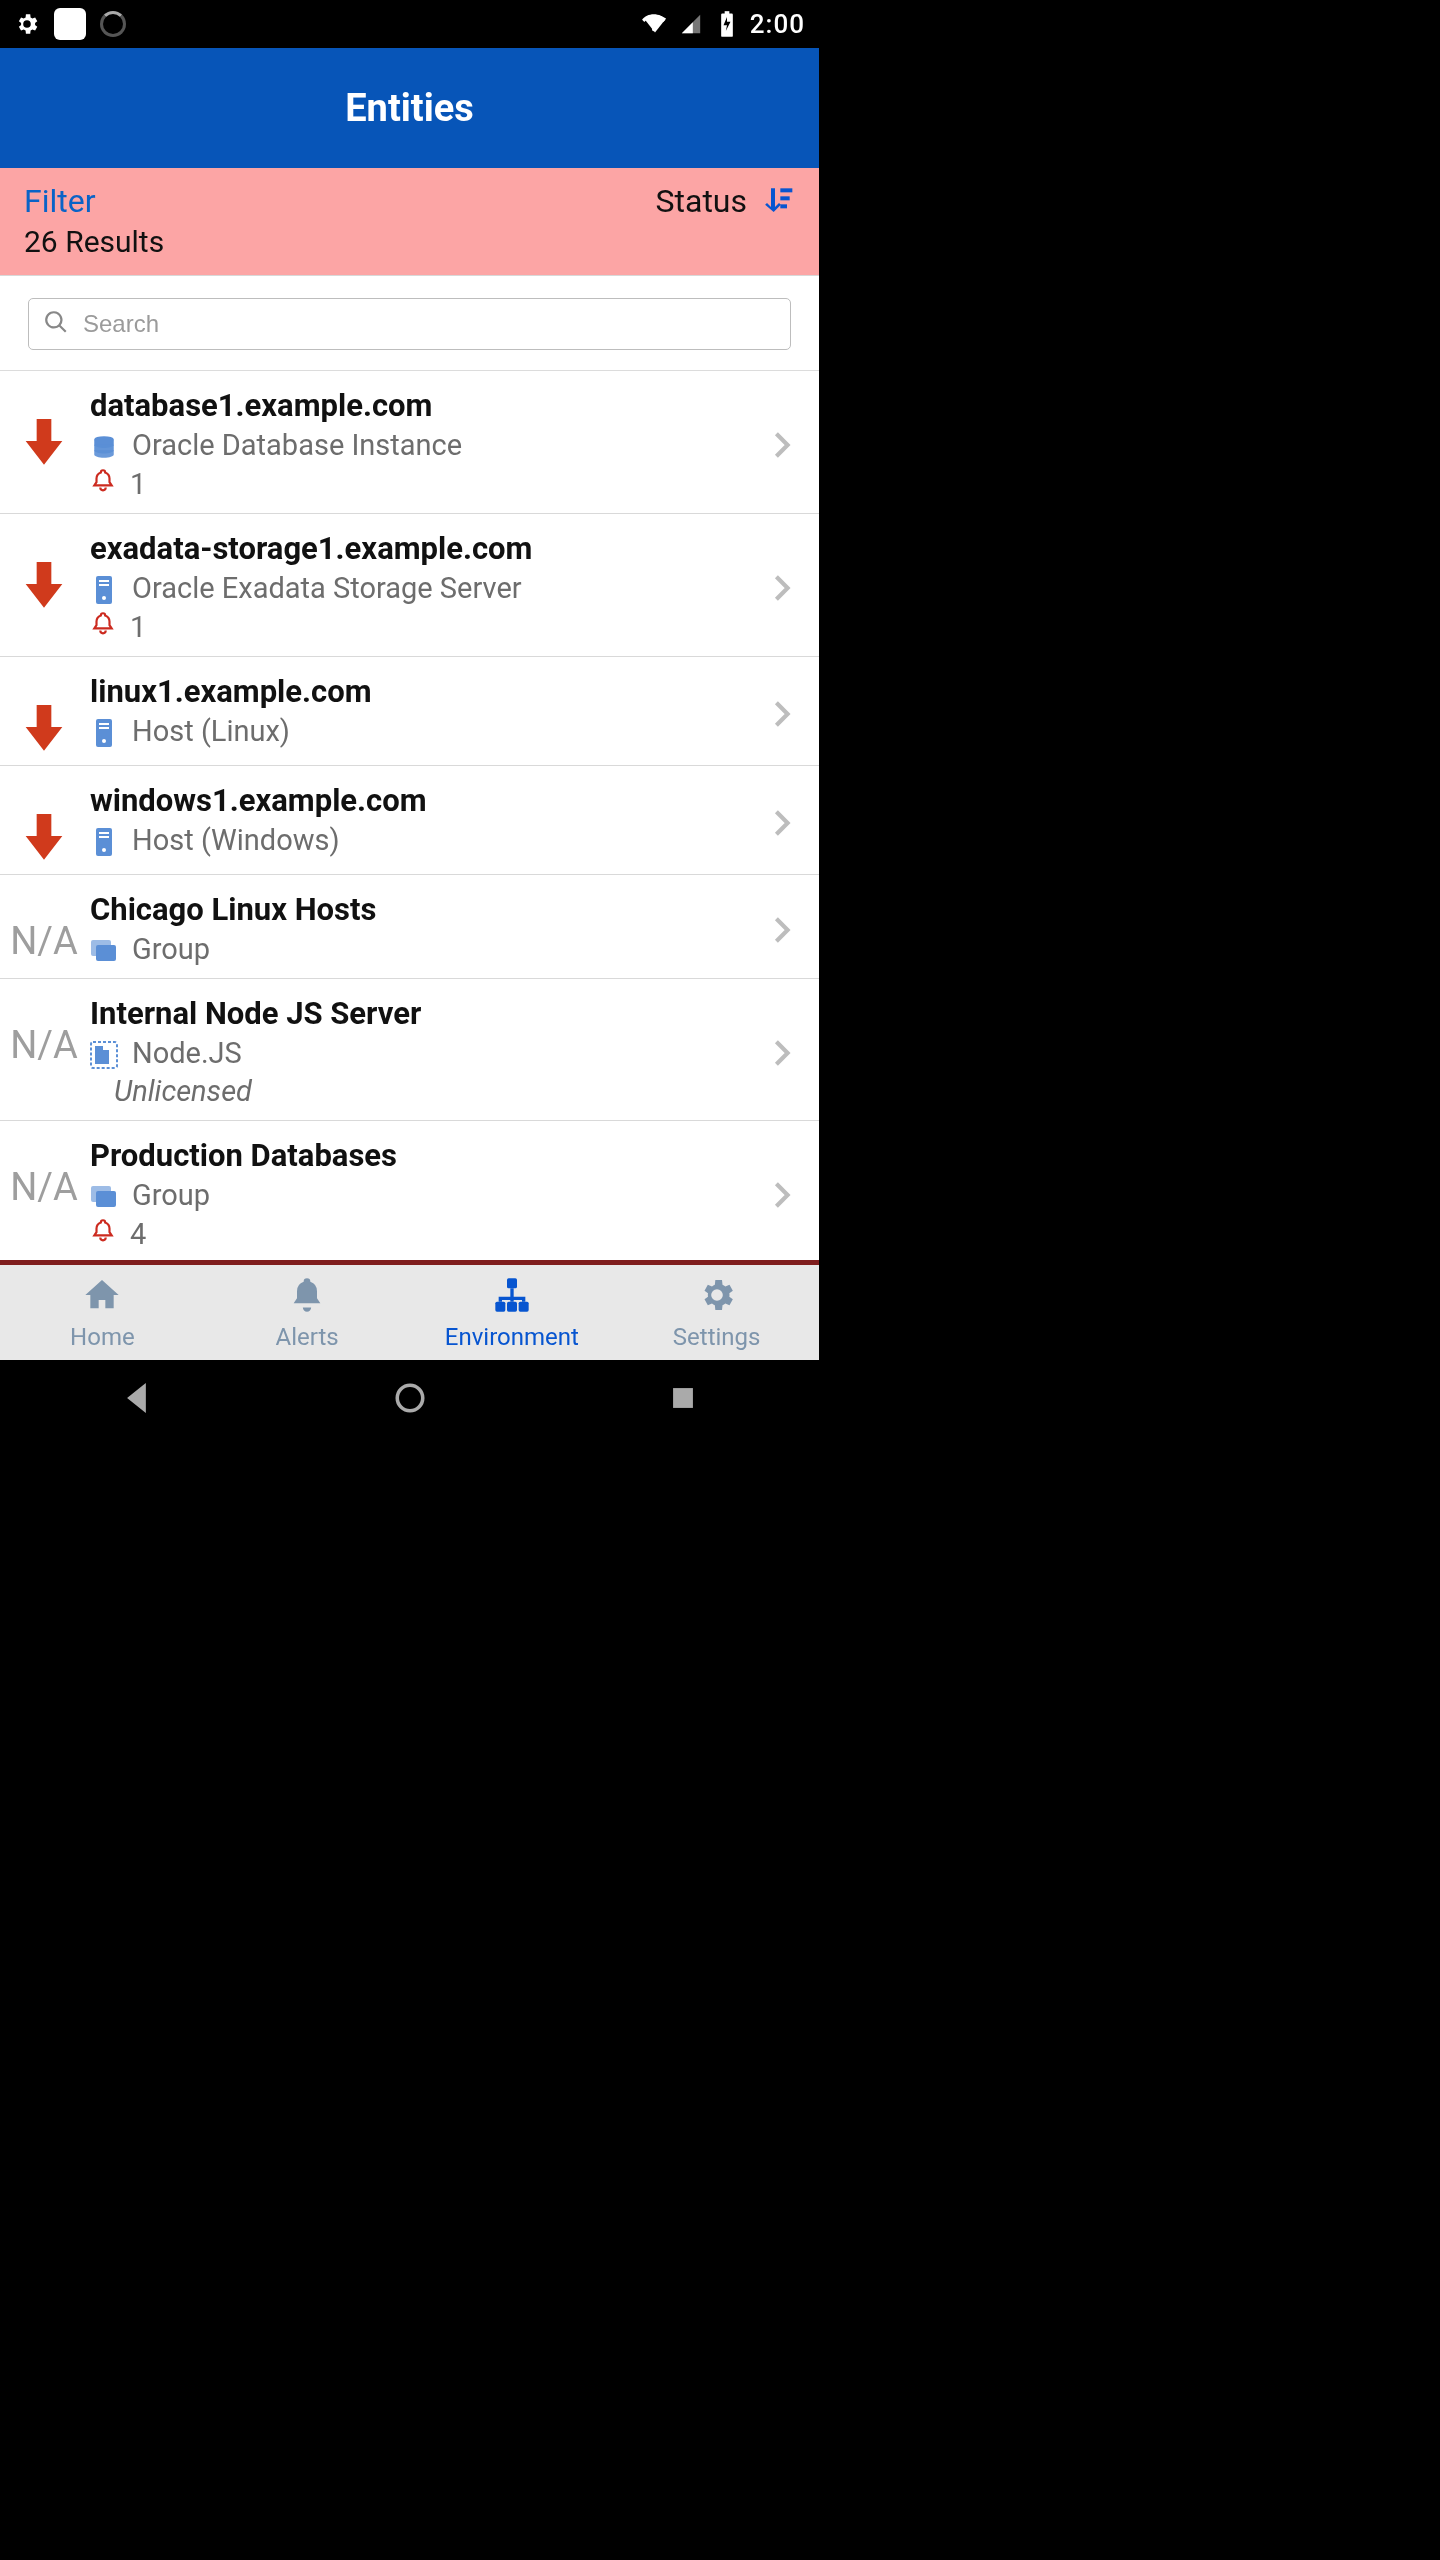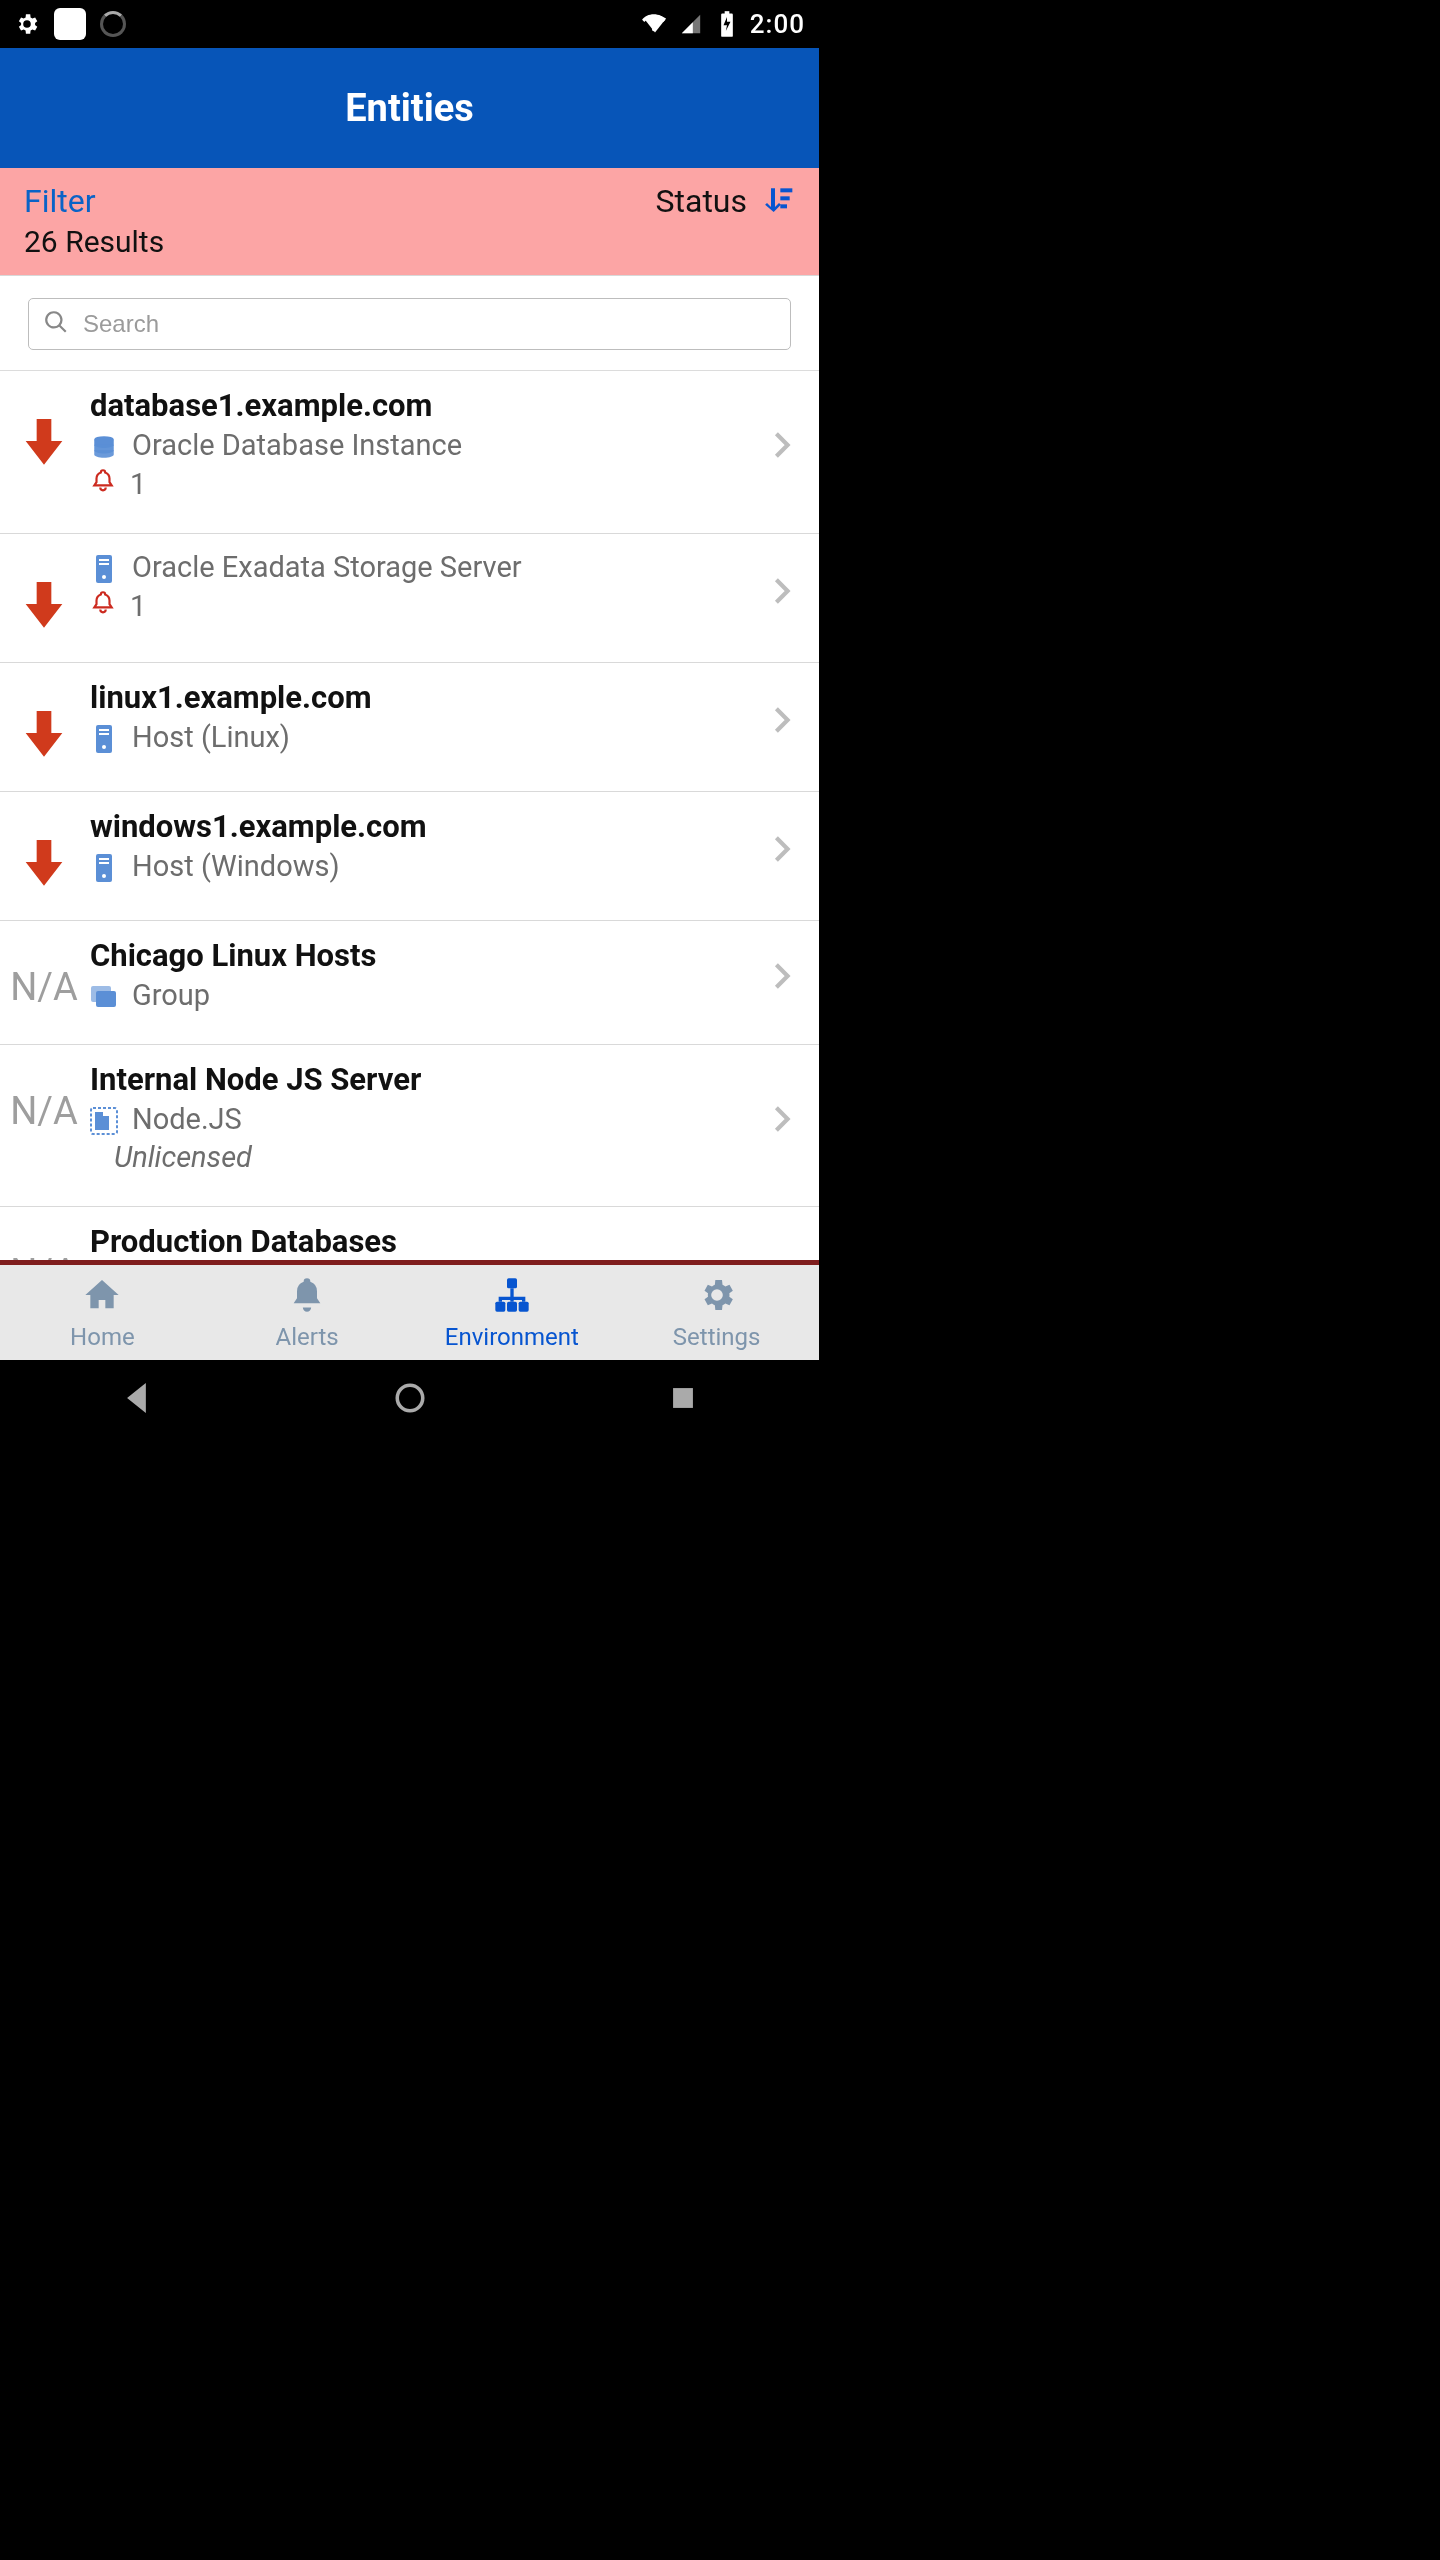--- a/index.html
+++ b/index.html
@@ -107,21 +107,21 @@
   }
   .search-field input::placeholder { color: #9b9b9b; }
   .mag-svg { width:26px; height:26px; fill:#888; }
 
   
   .list { flex: 1; overflow: hidden; background:#fff; }
   .row {
     display: flex;
     align-items: flex-start;
     border-bottom: 1px solid #d9d9d9;
-    padding: 16px 16px 32px 8px;
+    padding: 16px 16px 12px 8px;
     gap: 10px;
   }
   .row .status-col {
     width: 72px;
     min-width: 72px;
     display: flex;
     align-items: center;
     justify-content: center;
     padding-top: 28px;
   }
@@ -304,20 +304,21 @@
             <path d="M2 2l8 8-8 8"></path>
           </svg></div>
       </div>
       <div class="row">
         <div class="status-col">
           <svg class="down-arrow" viewBox="0 0 24 28">
             <path fill="#d03a1c" d="M8 2h8v12h6L12 27 2 14h6Z"></path>
           </svg>
         </div>
         <div class="body">
+          <div class="name">exadata-storage1.example.com</div>
           <div class="type-line">
             <span class="type-icon">
               <svg viewBox="0 0 24 30" width="24" height="30">
                 <rect x="4" y="1" width="16" height="28" rx="2" fill="#5b8fd6"></rect>
                 <rect x="7" y="5" width="10" height="2" fill="#fff"></rect>
                 <rect x="7" y="9" width="10" height="2" fill="#fff"></rect>
                 <circle cx="12" cy="23" r="2" fill="#fff"></circle>
               </svg>
             </span>
             <span>Oracle Exadata Storage Server</span>

